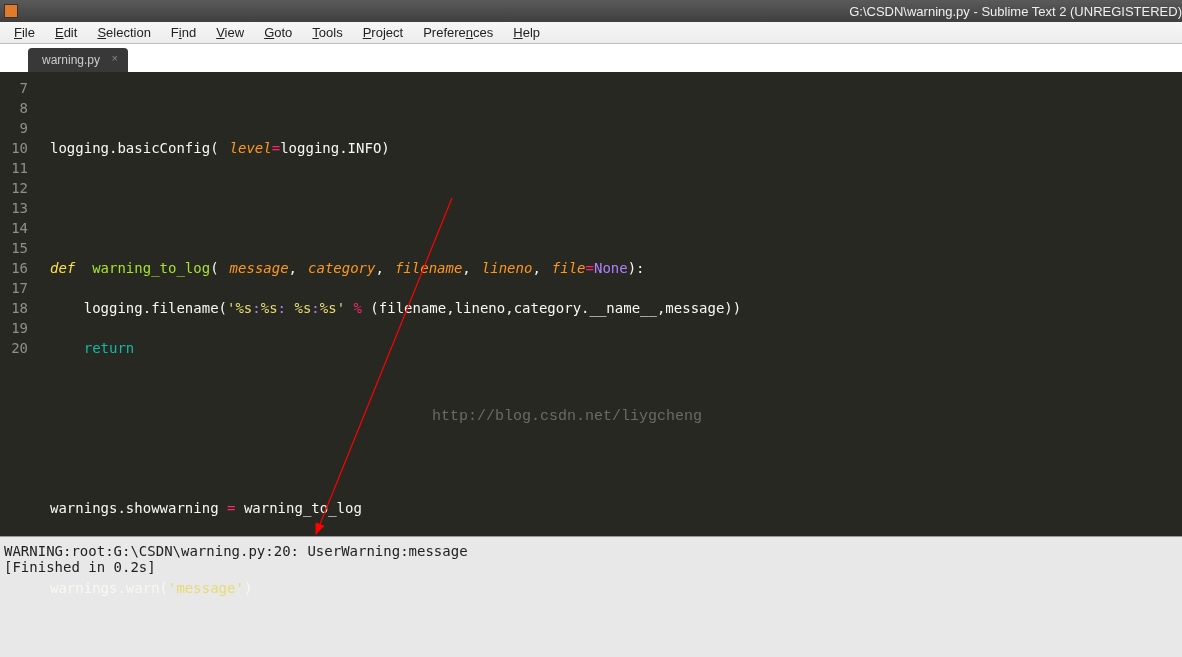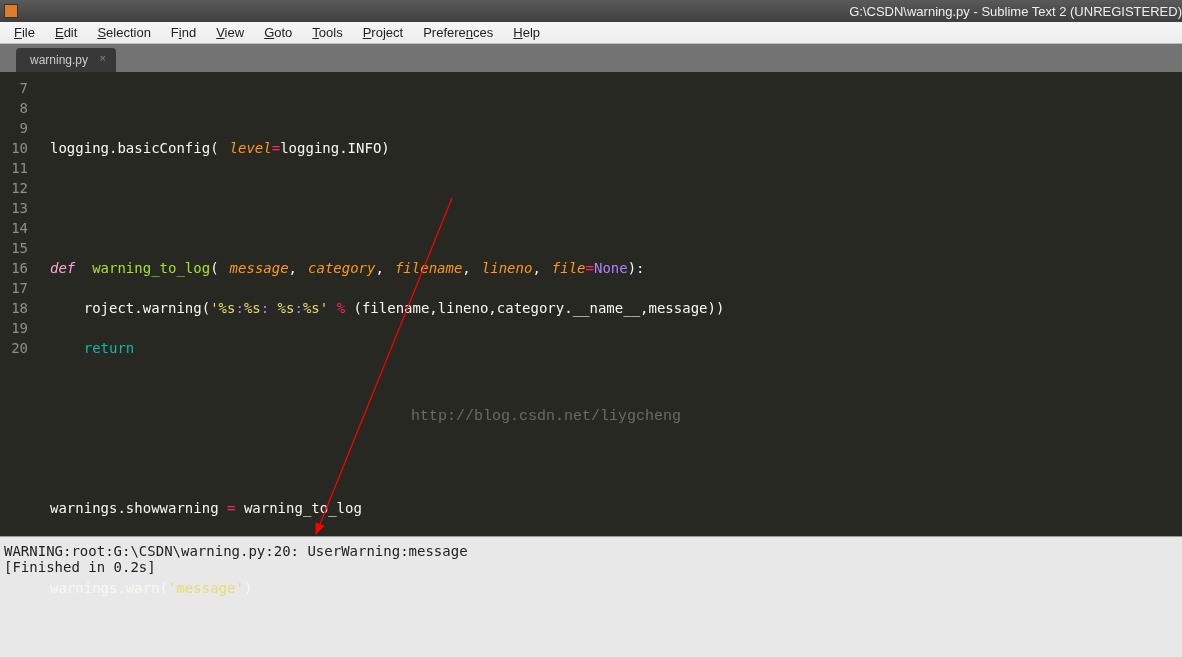--- a/index.html
+++ b/index.html
@@ -39,24 +39,24 @@
   padding-left: 4px;
   color: #222;
 }
 .menubar .menu-item {
   padding: 0 10px;
   cursor: default;
 }
 .menubar .menu-item .ul { text-decoration: underline; }
 .tabbar {
   height: 28px;
-  background: #737373;
+  background: #ffffff;
   display: flex;
   align-items: flex-end;
-  padding-left: 16px;
+  padding-left: 28px;
   padding-top: 4px;
 }
 .tab {
   background: #383838;
   color: #ccc;
   font-size: 12px;
   padding: 5px 28px 5px 14px;
   border-radius: 4px 4px 0 0;
   position: relative;
   cursor: default;
@@ -89,31 +89,31 @@
   flex: 1;
   font-family: Consolas, monospace;
   font-size: 14px;
   line-height: 20px;
   padding-top: 6px;
   padding-left: 12px;
   color: #f8f8f2;
   white-space: pre;
   position: relative;
 }
-.kw-blue { color: #f9a8d4; font-style: italic; }
+.kw-blue { color: #fde047; font-style: italic; }
 .kw-red  { color: #14b8a6; }
 .fn-green{ color: #a6e22e; }
 .param   { color: #fd971f; font-style: italic; margin-left: 11px; }
 .str     { color: #e6db74; }
 .const   { color: #ae81ff; }
 .punct   { color: #f8f8f2; }
 .op      { color: #f92672; }
 .watermark {
   position: absolute;
-  left: 411px;
+  left: 432px;
   top: 336px;
   color: #6a6b65;
   font-family: "Courier New", monospace;
   font-size: 15px;
   pointer-events: none;
 }
 .arrow-svg {
   position: absolute;
   left: 0;
   top: 0;
@@ -174,21 +174,21 @@
     <div>18</div>
     <div>19</div>
     <div>20</div>
   </div>
   <div class="code">
 <div> </div>
 <div><span>logging.basicConfig(</span><span class="param">level</span><span class="op">=</span><span>logging.INFO)</span></div>
 <div> </div>
 <div> </div>
 <div><span class="kw-blue">def</span><span class="fn-green">  warning_to_log</span><span class="punct">(</span><span class="param">message</span><span class="punct">,</span><span class="param">category</span><span class="punct">,</span><span class="param">filename</span><span class="punct">,</span><span class="param">lineno</span><span class="punct">,</span><span class="param">file</span><span class="op">=</span><span class="const">None</span><span class="punct">):</span></div>
-<div><span>    roject.warning(</span><span class="str">'%s</span><span class="const">:</span><span class="str">%s</span><span class="const">: </span><span class="str">%s</span><span class="const">:</span><span class="str">%s</span><span class="str">'</span><span class="op"> % </span><span>(filename,lineno,category.__name__,message))</span></div>
+<div><span>    logging.filename(</span><span class="str">'%s</span><span class="const">:</span><span class="str">%s</span><span class="const">: </span><span class="str">%s</span><span class="const">:</span><span class="str">%s</span><span class="str">'</span><span class="op"> % </span><span>(filename,lineno,category.__name__,message))</span></div>
 <div><span class="kw-red">    return</span></div>
 <div> </div>
 <div> </div>
 <div> </div>
 <div><span>warnings.showwarning </span><span class="op">=</span><span> warning_to_log</span></div>
 <div> </div>
 <div><span>warnings.warn(</span><span class="str">'message'</span><span>)</span></div>
   </div>
 
   <div class="watermark">http://blog.csdn.net/liygcheng</div>

